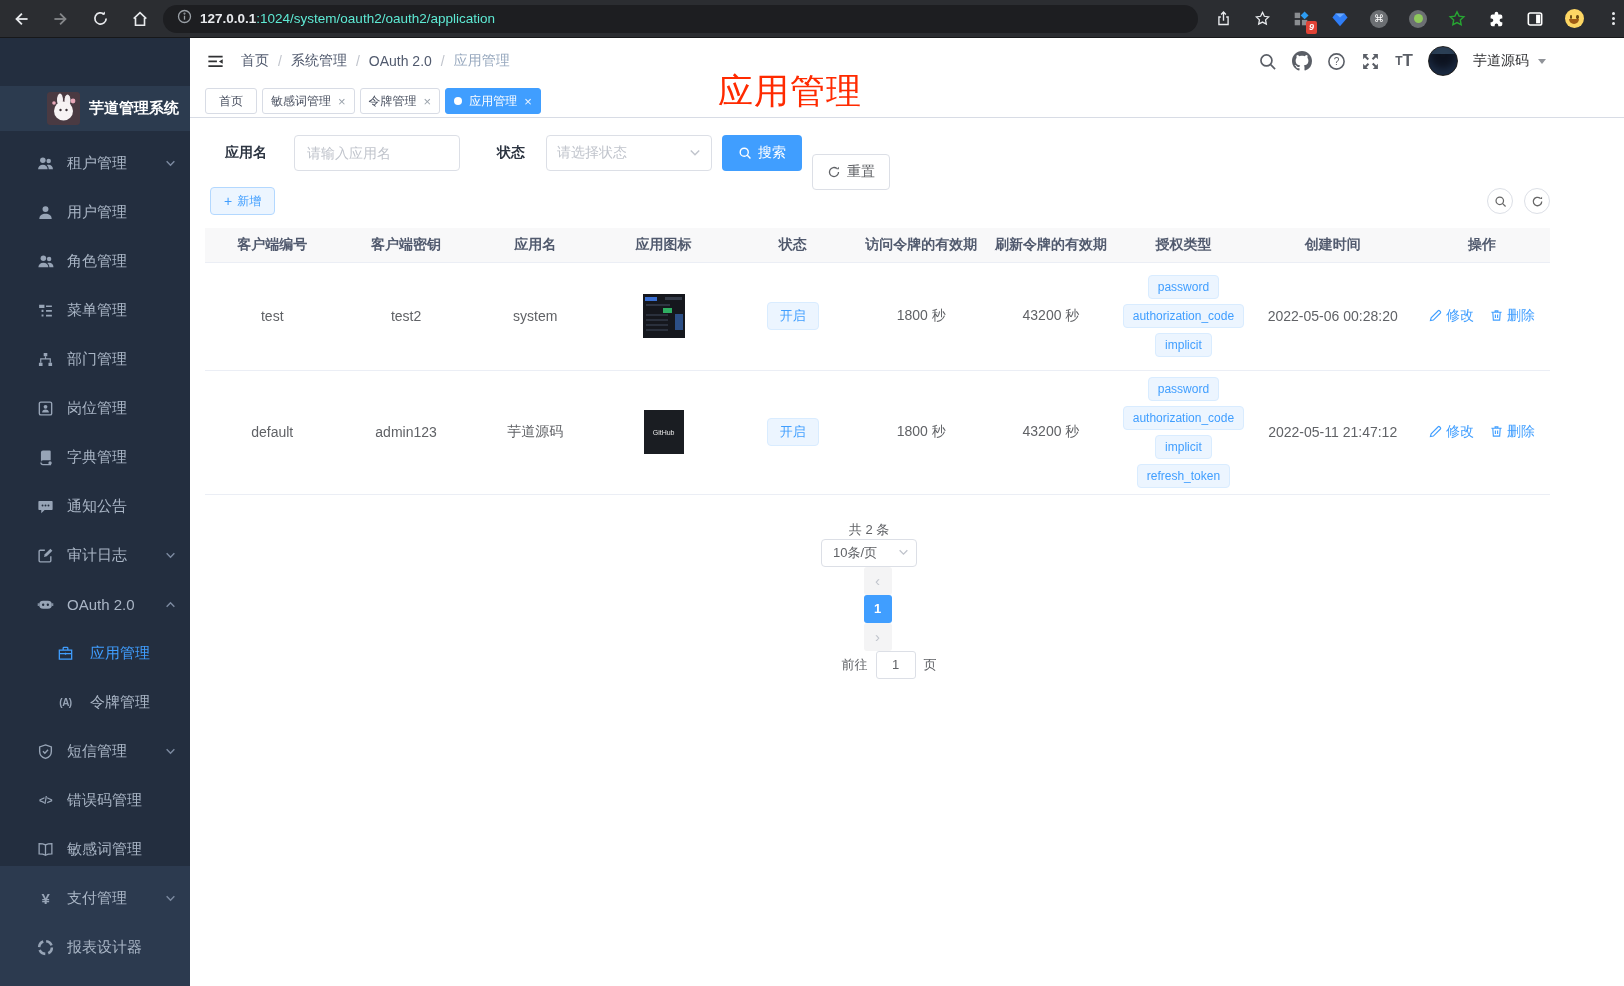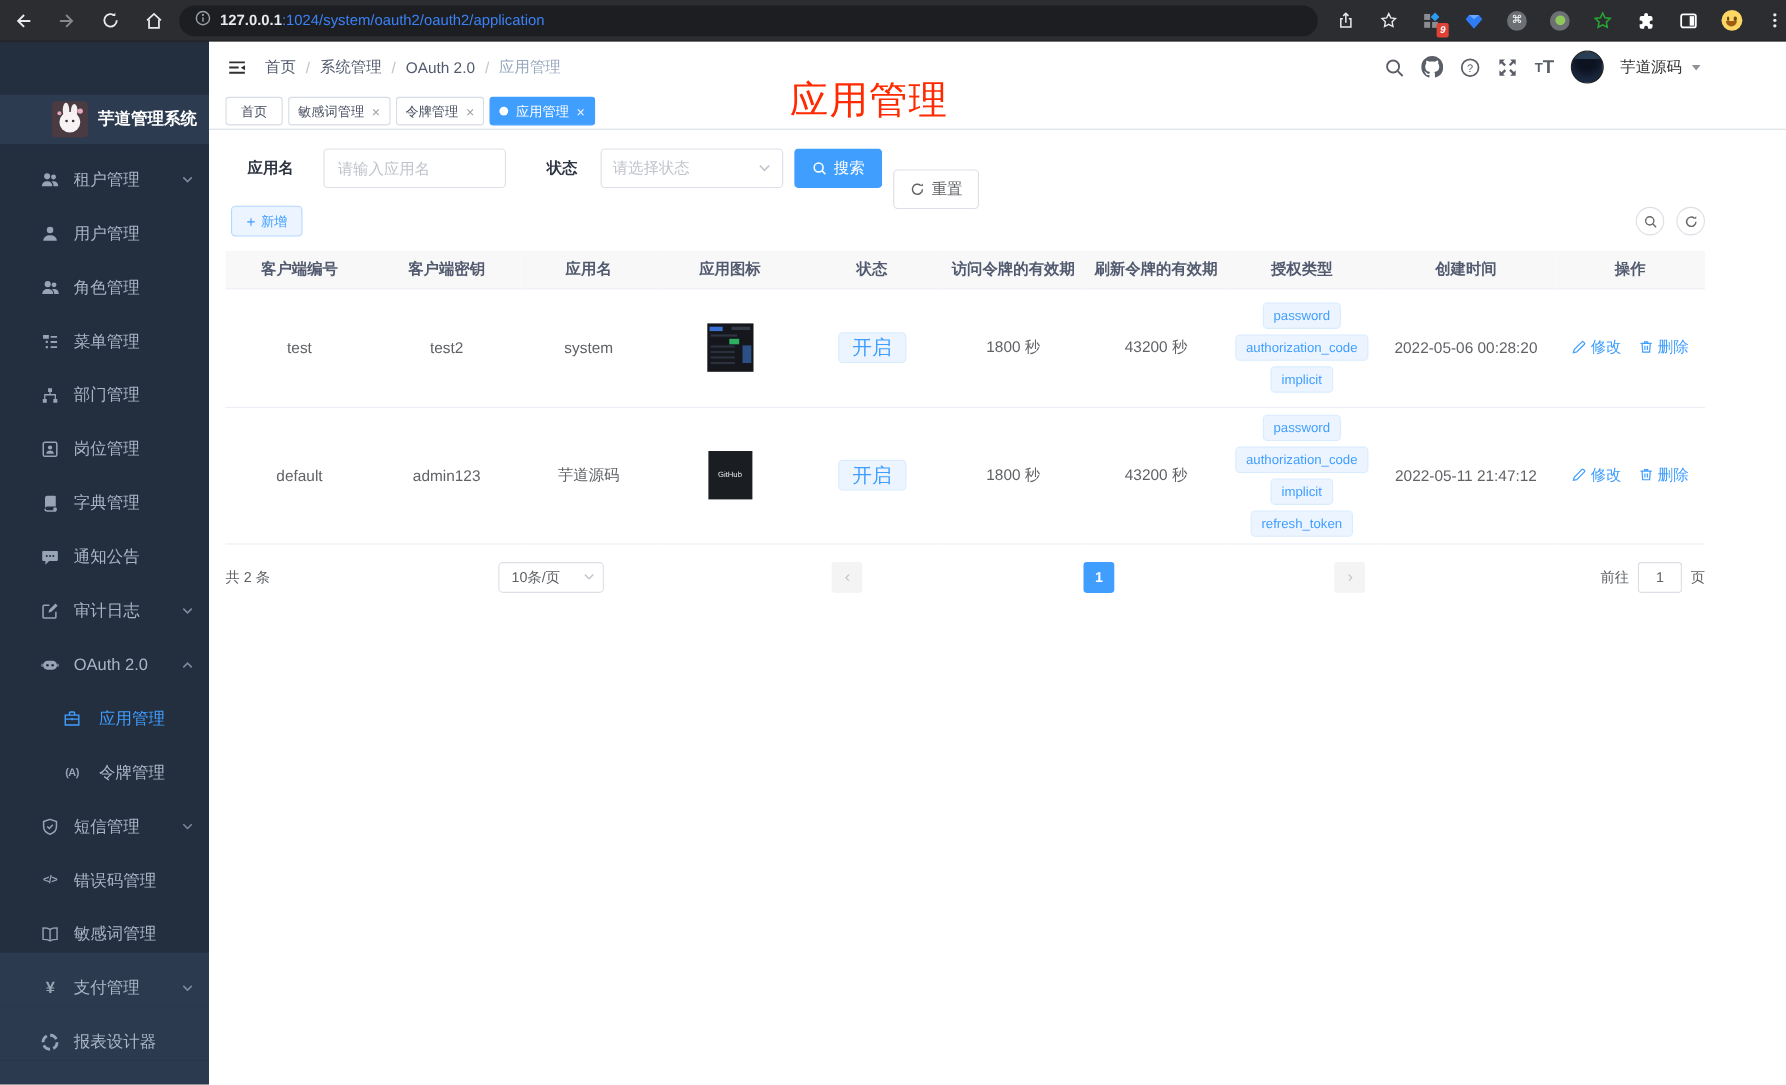--- a/index.html
+++ b/index.html
@@ -5,21 +5,21 @@
   * { margin:0; padding:0; box-sizing:border-box; }
   html,body { width:1624px; height:986px; overflow:hidden; }
   body { font-family:"Liberation Sans","DejaVu Sans",sans-serif; background:#fff; position:relative; }
 
   
   .chrome { position:absolute; top:0; left:0; right:0; height:38px; background:#2b2d31; border-bottom:1px solid #17181a; display:flex; align-items:center; }
   .chrome .navbtns { display:flex; align-items:center; gap:22px; padding:0 14px 0 12px; }
   .chrome .navbtns svg { display:block; }
   .urlpill { height:28px; width:1095px; background:#1d1e21; border-radius:14px; display:flex; align-items:center; padding:0 14px; gap:8px; }
   .urlpill .url { font-size:13.5px; color:#e8eaed; white-space:nowrap; overflow:hidden; }
-  .urlpill .url .path { color:#3b82f6; }
+  .urlpill .url .path { color:#5eead4; }
   .chrome-right { display:flex; align-items:center; gap:17px; margin-left:14px; }
   .cicon { position:relative; display:flex; align-items:center; justify-content:center; width:22px; height:22px; }
   .badge { position:absolute; right:-5px; bottom:-4px; background:#e04235; color:#fff; font-size:9px; line-height:1; padding:2px 3px; border-radius:2px; font-weight:700; }
   .circle-ext { width:18px; height:18px; border-radius:50%; background:#6c6f73; display:flex; align-items:center; justify-content:center; color:#fff; font-size:10px; }
   .circle-ext .greendot { width:9px; height:9px; border-radius:50%; background:#8fc95c; }
   .emoji-face { width:19px; height:19px; border-radius:50%; background:#fdd663; position:relative; }
   .emoji-face i { position:absolute; width:2.5px; height:3.5px; background:#6b4b12; border-radius:50%; top:6px; }
   .emoji-face i.l { left:5px; } .emoji-face i.r { right:5px; }
   .emoji-face u { position:absolute; left:4.5px; right:4.5px; bottom:4px; height:5px; border-radius:0 0 8px 8px; background:#a05c15; }
   .kebab { color:#e8eaed; font-size:15px; letter-spacing:0; line-height:6px; display:flex; flex-direction:column; gap:2px; align-items:center; }
@@ -100,39 +100,39 @@
   .circ svg { width:13px; height:13px; }
 
   
   table.grid { width:100%; border-collapse:collapse; table-layout:fixed; margin-top:13px; }
   .grid th { height:34px; background:#f8f8f9; color:#515a6e; font-size:14px; font-weight:700; text-align:center; }
   .grid td { border-bottom:1px solid #ebeef5; text-align:center; color:#606266; font-size:14px; vertical-align:middle; }
   .grid thead tr { border-bottom:1px solid #ebeef5; }
   tr.r1 { height:108px; } tr.r2 { height:124px; }
 
   .tag { display:inline-block; background:#ecf5ff; border:1px solid #d9ecff; color:#409eff; border-radius:4px; font-size:12px; padding:0 9px; height:24px; line-height:22px; white-space:nowrap; }
-  .tag-status { font-size:18px; height:28px; line-height:26px; padding:0 12px; }
+  .tag-status { font-size:13px; height:28px; line-height:26px; padding:0 12px; }
   .tags { display:flex; flex-direction:column; align-items:center; gap:5px; }
 
   .appicon { display:inline-block; position:relative; overflow:hidden; vertical-align:middle; }
   .appicon-shot { width:42px; height:44px; background:#15171d; }
   .appicon-shot i { position:absolute; display:block; }
   .appicon-shot .s1 { left:2px; top:3px; width:12px; height:4px; background:#3a6ed0; }
   .appicon-shot .s2 { left:22px; top:3px; width:17px; height:3px; background:#343b48; }
   .appicon-shot .s3 { left:3px; top:10px; width:24px; height:2px; background:#2e3442; }
   .appicon-shot .s4 { left:20px; top:14px; width:9px; height:5px; background:#2fae62; }
   .appicon-shot .s5 { left:32px; top:20px; width:8px; height:16px; background:#2c4f86; }
   .appicon-shot .s6 { left:3px; top:20px; width:22px; height:1.5px; background:#2a303c; box-shadow:0 5px #2a303c, 0 10px #2a303c, 0 15px #2a303c; }
   .appicon-gh { width:40px; height:44px; background:#1a1d22; color:#e8e8e8; font-size:7px; display:inline-flex; align-items:center; justify-content:center; letter-spacing:0; }
   .ops { display:inline-flex; gap:16px; }
   .oplink { color:#409eff; font-size:14px; display:inline-flex; align-items:center; gap:4px; cursor:pointer; }
   .oplink svg { width:13px; height:13px; }
 
   
-  .pager { margin-top:16px; display:flex; align-items:center; justify-content:space-between; font-size:13px; color:#606266; }
+  .pager { margin-top:26px; display:flex; align-items:center; justify-content:flex-start; font-size:13px; color:#606266;flex-direction:column; }
   .pg-total { margin-right:17px; }
   .pg-size { width:96px; height:28px; border:1px solid #dcdfe6; border-radius:4px; display:flex; align-items:center; justify-content:space-between; padding:0 7px 0 11px; color:#606266; margin-right:17px; cursor:pointer; background:#fff; }
   .pg-size svg { width:11px; height:11px; color:#c0c4cc; }
   .pg-arrow { width:28px; height:28px; border-radius:3px; background:#f4f4f5; color:#c0c4cc; display:flex; align-items:center; justify-content:center; font-size:15px; cursor:default; }
   .pg-cur { width:28px; height:28px; border-radius:3px; background:#409eff; color:#fff; display:flex; align-items:center; justify-content:center; font-size:13px; font-weight:700; margin:0 10px; }
   .pg-goto { display:flex; align-items:center; gap:8px; margin-left:23px; }
   .pg-input { width:40px; height:28px; border:1px solid #dcdfe6; border-radius:3px; text-align:center; font-size:13px; color:#606266; outline:none; }
 </style>
 </head>
 <body>

